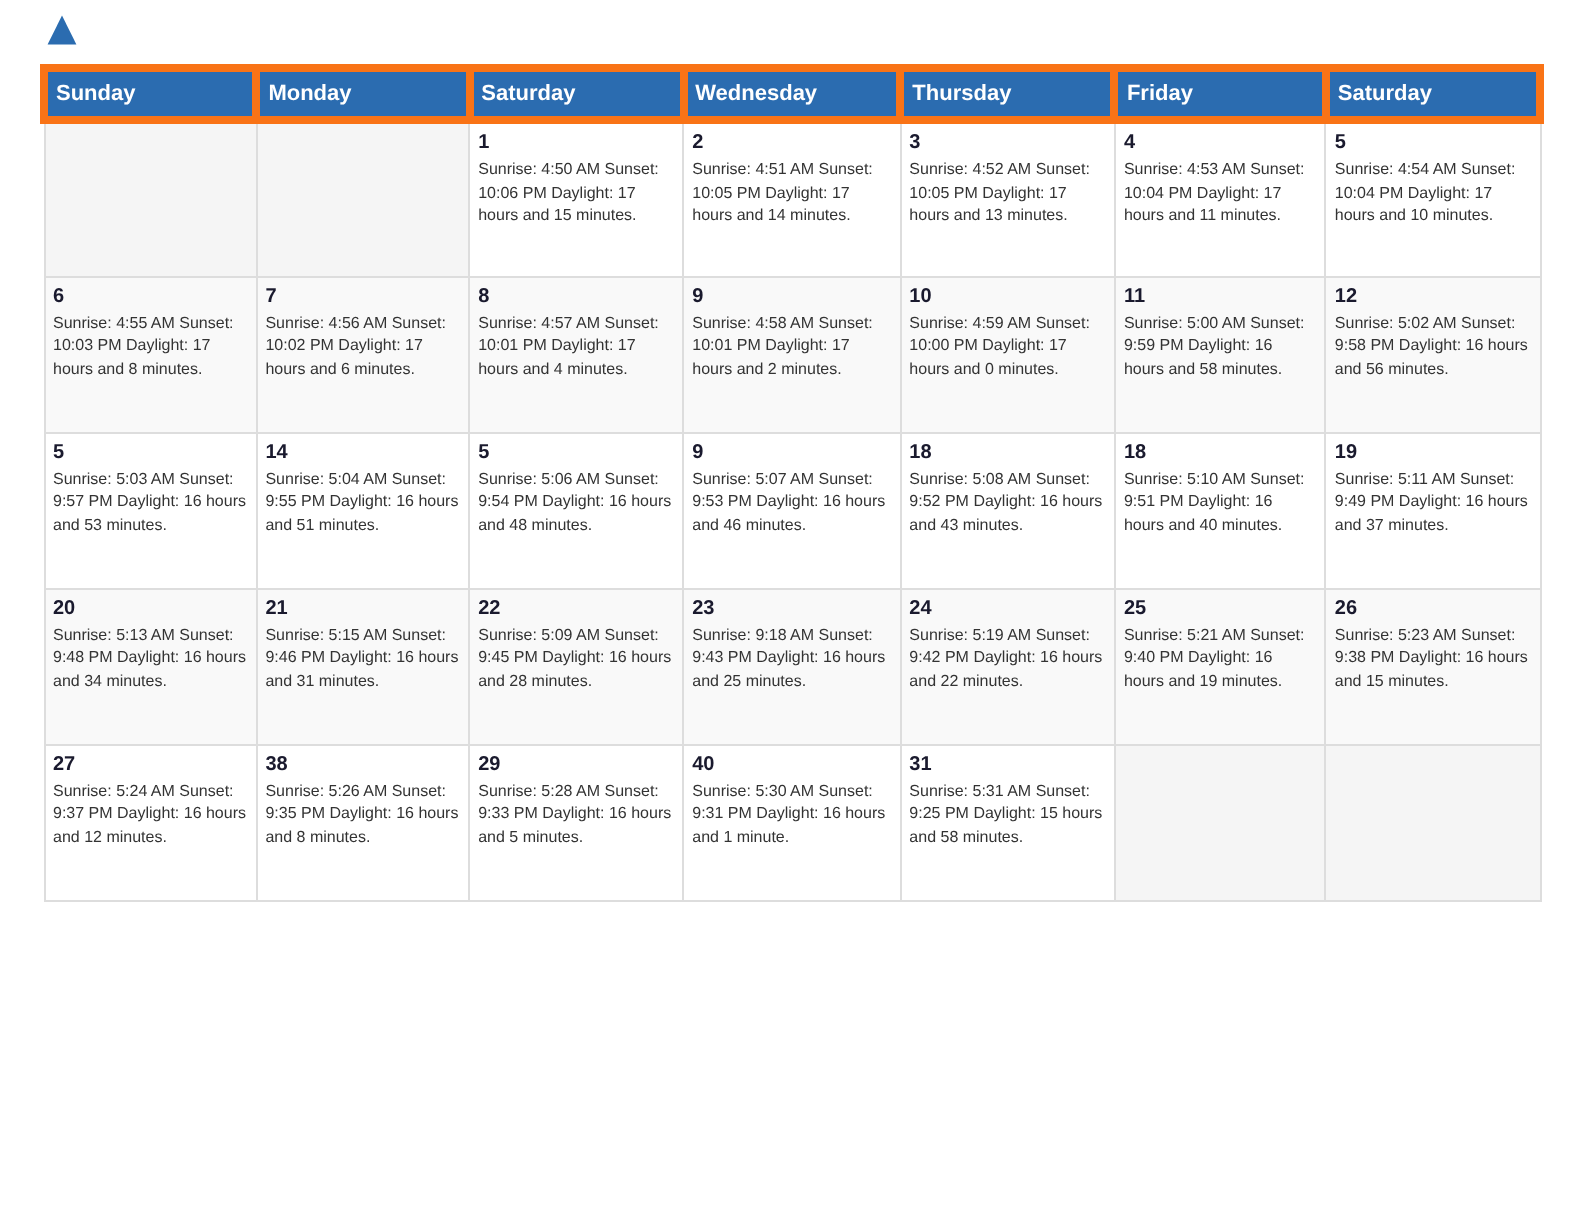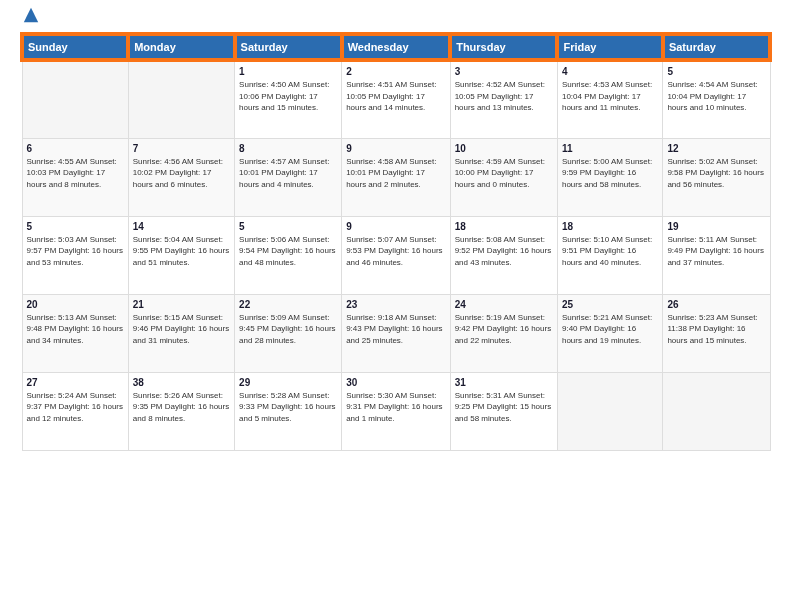--- a/index.html
+++ b/index.html
@@ -316,21 +316,21 @@
           <td>
             <span class="day-num">25</span>
             <div class="day-detail">Sunrise: 5:21 AM
 Sunset: 9:40 PM
 Daylight: 16 hours
 and 19 minutes.</div>
           </td>
           <td>
             <span class="day-num">26</span>
             <div class="day-detail">Sunrise: 5:23 AM
-Sunset: 11:38 PM
+Sunset: 9:38 PM
 Daylight: 16 hours
 and 15 minutes.</div>
           </td>
         </tr>
         <tr>
           <td>
             <span class="day-num">27</span>
             <div class="day-detail">Sunrise: 5:24 AM
 Sunset: 9:37 PM
 Daylight: 16 hours
@@ -344,21 +344,21 @@
 and 8 minutes.</div>
           </td>
           <td>
             <span class="day-num">29</span>
             <div class="day-detail">Sunrise: 5:28 AM
 Sunset: 9:33 PM
 Daylight: 16 hours
 and 5 minutes.</div>
           </td>
           <td>
-            <span class="day-num">30</span>
+            <span class="day-num">40</span>
             <div class="day-detail">Sunrise: 5:30 AM
 Sunset: 9:31 PM
 Daylight: 16 hours
 and 1 minute.</div>
           </td>
           <td>
             <span class="day-num">31</span>
             <div class="day-detail">Sunrise: 5:31 AM
 Sunset: 9:25 PM
 Daylight: 15 hours

